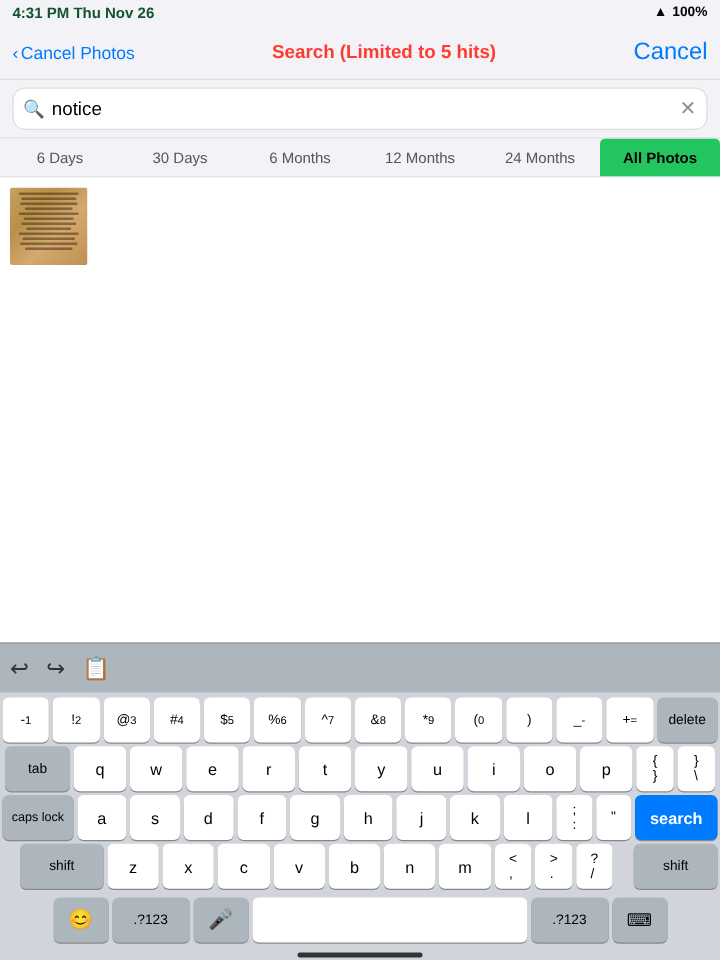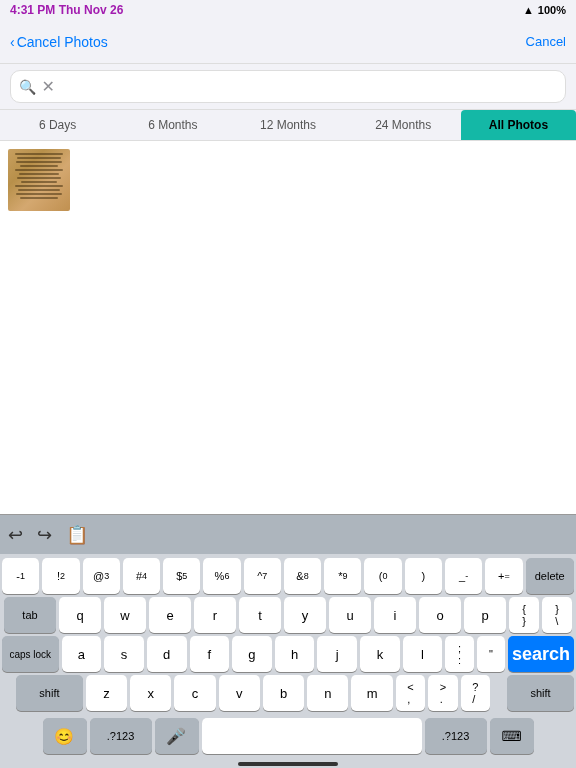--- a/index.html
+++ b/index.html
@@ -16,21 +16,21 @@
     .status-bar {
       height: 20px;
       background: #f2f2f7;
       display: flex;
       align-items: center;
       justify-content: space-between;
       padding: 0 10px;
       font-size: 12px;
       font-weight: 600;
     }
-    .status-left { color: #a21caf; }
+    .status-left { color: #14532d; }
     .status-right { display: flex; align-items: center; gap: 4px; color: #000; font-size: 11px; }
 
     
     .nav-bar {
       height: 44px;
       background: #f2f2f7;
       display: flex;
       align-items: center;
       justify-content: space-between;
       padding: 0 10px;
@@ -43,21 +43,21 @@
       align-items: center;
       gap: 2px;
     }
     .nav-title {
       color: #ff3b30;
       font-size: 15px;
       font-weight: 600;
     }
     .nav-cancel {
       color: #007aff;
-      font-size: 13px;
+      font-size: 19px;
     }
 
     
     .search-bar-container {
       background: #f2f2f7;
       padding: 6px 10px;
       border-bottom: 1px solid #ddd;
     }
     .search-bar {
       background: #fff;
@@ -78,21 +78,21 @@
       background: #f2f2f7;
     }
     .filter-tab {
       flex: 1;
       text-align: center;
       padding: 8px 2px;
       font-size: 12px;
       color: #555;
     }
     .filter-tab.active {
-      background: #14b8a6;
+      background: #22c55e;
       font-weight: 600;
       color: #000;
       border-radius: 4px 4px 0 0;
     }
 
     
     .photos-area {
       height: 260px;
       background: #fff;
       padding: 8px;
@@ -235,32 +235,35 @@
     <span>▲</span>
     <span>100%</span>
   </div>
 </div>
 
 <div class="nav-bar">
   <div class="nav-back">
     <span>‹</span>
     <span>Cancel Photos</span>
   </div>
+  <div class="nav-title">Search (Limited to 5 hits)</div>
   <div class="nav-cancel">Cancel</div>
 </div>
 
 <div class="search-bar-container">
   <div class="search-bar">
     <span class="search-icon-wrap">🔍</span>
+    <span class="search-input-text">notice</span>
     <span class="search-clear">✕</span>
   </div>
 </div>
 
 <div class="filter-tabs">
   <div class="filter-tab">6 Days</div>
+  <div class="filter-tab">30 Days</div>
   <div class="filter-tab">6 Months</div>
   <div class="filter-tab">12 Months</div>
   <div class="filter-tab">24 Months</div>
   <div class="filter-tab active">All Photos</div>
 </div>
 
 <div class="photos-area">
   <div class="photo-thumb">
     <div class="photo-thumb-inner">
       <div class="doc-line" style="width:90%"></div>
@@ -328,21 +331,21 @@
       <div class="key" style="width:42px">s</div>
       <div class="key" style="width:42px">d</div>
       <div class="key" style="width:42px">f</div>
       <div class="key" style="width:42px">g</div>
       <div class="key" style="width:42px">h</div>
       <div class="key" style="width:42px">j</div>
       <div class="key" style="width:42px">k</div>
       <div class="key" style="width:42px">l</div>
       <div class="key" style="width:30px;font-size:11px">;<br>:</div>
       <div class="key" style="width:30px;font-size:11px">"</div>
-      <div class="key blue search-key" style="width:70px;font-size:18px">search</div>
+      <div class="key blue search-key" style="width:70px;font-size:13px">search</div>
     </div>
 
     <div class="key-row zxcv-row">
       <div class="key dark shift-key" style="width:68px;font-size:11px">shift</div>
       <div class="key" style="width:42px">z</div>
       <div class="key" style="width:42px">x</div>
       <div class="key" style="width:42px">c</div>
       <div class="key" style="width:42px">v</div>
       <div class="key" style="width:42px">b</div>
       <div class="key" style="width:42px">n</div>

